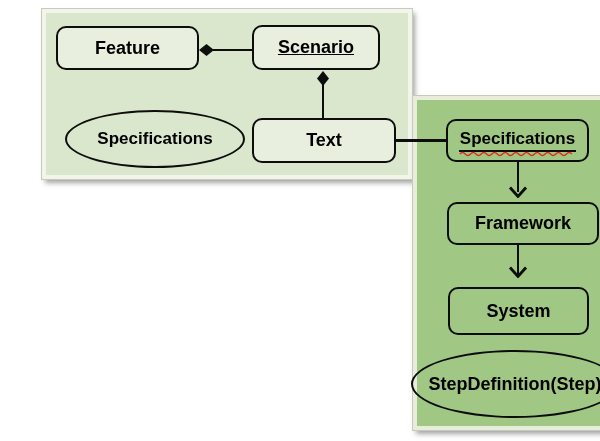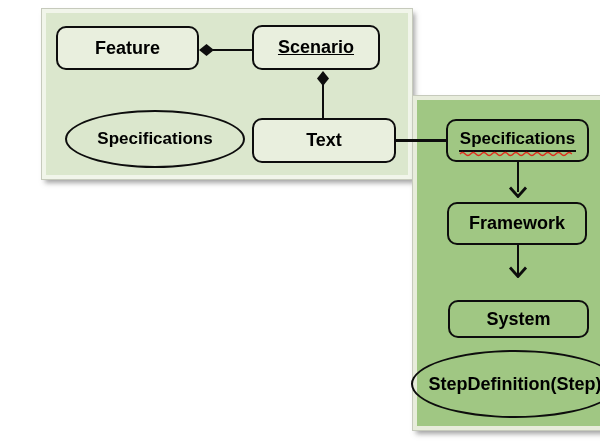--- a/index.html
+++ b/index.html
@@ -37,22 +37,22 @@
     border:2.5px solid var(--outline);border-radius:10px;
     display:flex;align-items:center;justify-content:center;
     font-weight:700;font-size:18px;white-space:nowrap;
   }
   .panel.left .node{background:var(--left-node-bg);}
   .panel.right .node{background:var(--right-node-bg);}
   .node.feature{left:10px;top:13px;width:143px;height:44px;}
   .node.scenario{left:206px;top:12px;width:128px;height:45px;text-decoration:underline;}
   .node.step{left:206px;top:105px;width:144px;height:45px;}
   .node.stepdef{left:29px;top:19px;width:143px;height:43px;font-size:17px;}
-  .node.framework{left:30px;top:102px;width:140px;height:43px;}
-  .node.system{left:31px;top:200px;width:141px;height:38px;}
+  .node.framework{left:30px;top:102px;width:152px;height:43px;}
+  .node.system{left:31px;top:187px;width:141px;height:48px;}
   .ellipse{
     position:absolute;box-sizing:border-box;
     border:2.5px solid var(--outline);border-radius:50%;
     display:flex;flex-direction:row;align-items:center;justify-content:center;
     font-weight:700;text-align:center;line-height:22px;font-size:17px;
     background:transparent;
   }
   .ellipse.specs{left:19px;top:97px;width:180px;height:58px;}
   .ellipse.impl{left:-6px;top:250px;width:208px;height:68px;font-size:18px;line-height:24px;}
   .connector{position:absolute;background:var(--outline);z-index:6;}

